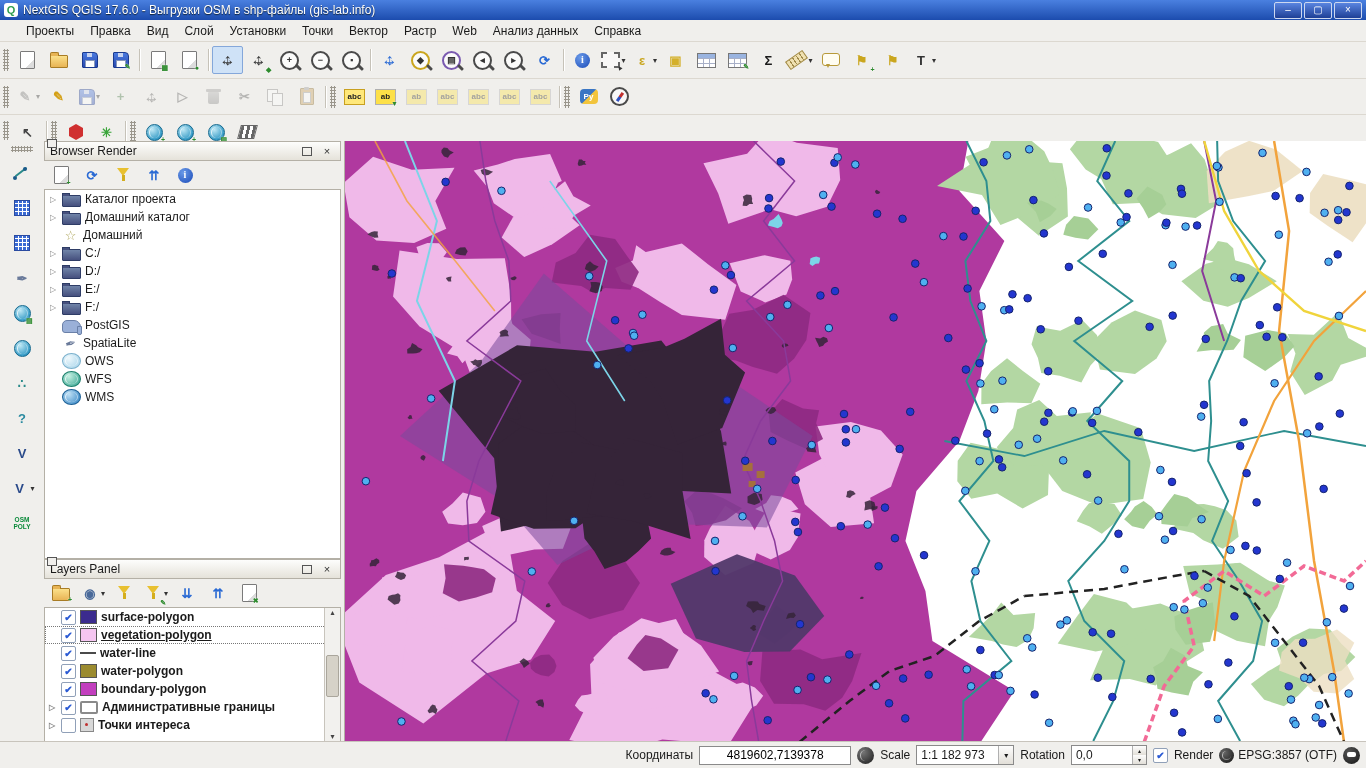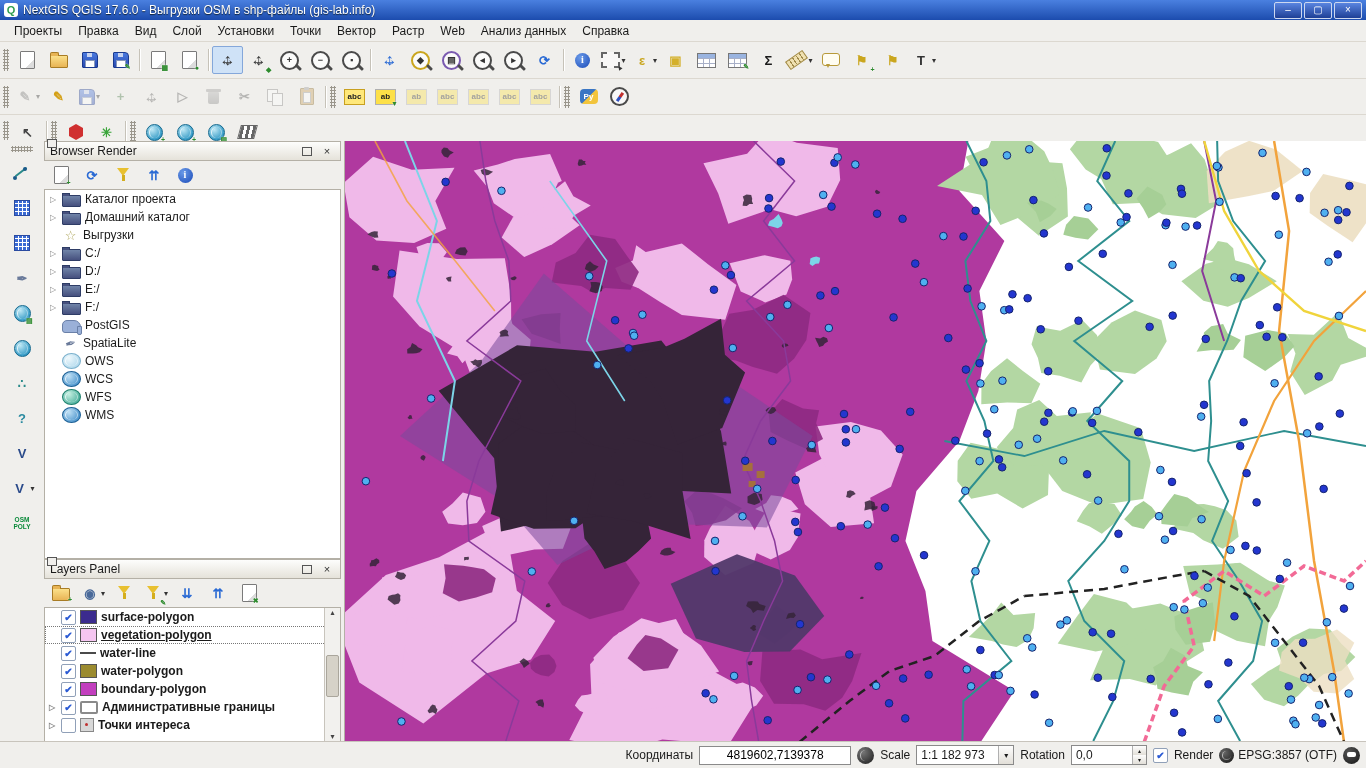--- a/index.html
+++ b/index.html
@@ -11,21 +11,21 @@
             padding:0 4px;gap:5px;color:#fff;font-size:12px;}
   .app-icon{width:14px;height:14px;background:#fff;border-radius:3px;color:#2e9e4f;font-weight:bold;
             font-size:11px;display:flex;align-items:center;justify-content:center;}
   .title-text{flex:1;white-space:nowrap;overflow:hidden;text-shadow:0 1px 1px #123;}
   .win-controls{display:flex;gap:2px;}
   .win-btn{width:26px;height:15px;background:linear-gradient(#5a85e0,#1e3f96);border:1px solid #cdd8f0;
            color:#fff;font-size:10px;line-height:1;display:flex;align-items:center;justify-content:center;border-radius:2px;}
 
   
   .menubar{height:21px;background:#f0efec;border-bottom:1px solid #dcd8d0;display:flex;align-items:center;
-           padding-left:6px;font-size:12px;}
+           padding-left:18px;font-size:12px;}
   .menu-item{padding:2px 8px;border-radius:2px;}
 
   
   .toolbar-row{display:flex;align-items:center;background:#f0efec;border-bottom:1px solid #dcd8d0;padding:1px 2px;}
   #tb1{height:34px;} #tb2{height:33px;} #tb3{height:32px;border-bottom:none;}
   .tb-btn{min-width:27px;height:26px;display:flex;align-items:center;justify-content:center;
           border:1px solid transparent;border-radius:2px;position:relative;padding:0 1px;}
   .tb-btn.pressed{background:#cfe2f7;border-color:#84a7da;}
   .tb-btn.disabled{opacity:.38;}
   .tb-sep{width:1px;height:22px;background:#c6c2b8;box-shadow:1px 0 0 #fff;margin:0 3px;}
@@ -483,21 +483,21 @@
         <span class="lbl">Каталог проекта</span>
       </div>
       <div class="tree-row">
         <span class="arrow">▷</span>
         <span class="ti ti-folder-dark"></span>
         <span class="lbl">Домашний каталог</span>
       </div>
       <div class="tree-row">
         <span class="arrow"></span>
         <span class="ti ti-star">☆</span>
-        <span class="lbl">Выгрузки</span>
+        <span class="lbl">Домашний</span>
       </div>
       <div class="tree-row">
         <span class="arrow">▷</span>
         <span class="ti ti-drive"></span>
         <span class="lbl">C:/</span>
       </div>
       <div class="tree-row">
         <span class="arrow">▷</span>
         <span class="ti ti-drive"></span>
         <span class="lbl">D:/</span>
@@ -519,25 +519,20 @@
       </div>
       <div class="tree-row">
         <span class="arrow"></span>
         <span class="ti ti-spatialite">✒</span>
         <span class="lbl">SpatiaLite</span>
       </div>
       <div class="tree-row">
         <span class="arrow"></span>
         <span class="ti ti-globe-pale"></span>
         <span class="lbl">OWS</span>
-      </div>
-      <div class="tree-row">
-        <span class="arrow"></span>
-        <span class="ti ti-globe-blue"></span>
-        <span class="lbl">WCS</span>
       </div>
       <div class="tree-row">
         <span class="arrow"></span>
         <span class="ti ti-globe-teal"></span>
         <span class="lbl">WFS</span>
       </div>
       <div class="tree-row">
         <span class="arrow"></span>
         <span class="ti ti-globe-blue"></span>
         <span class="lbl">WMS</span>

